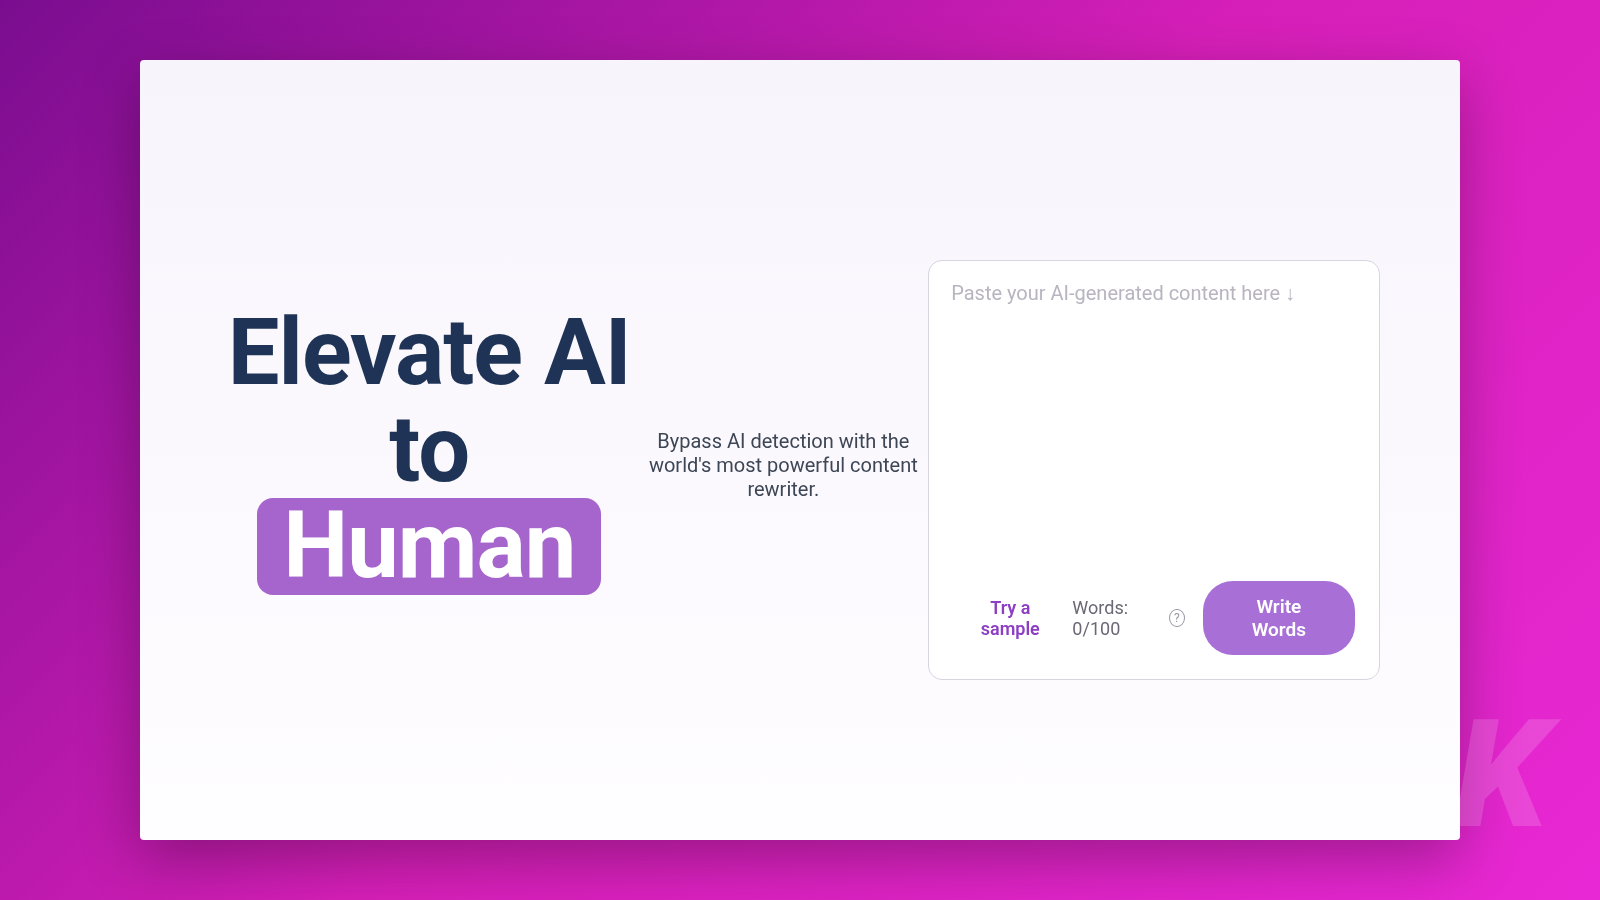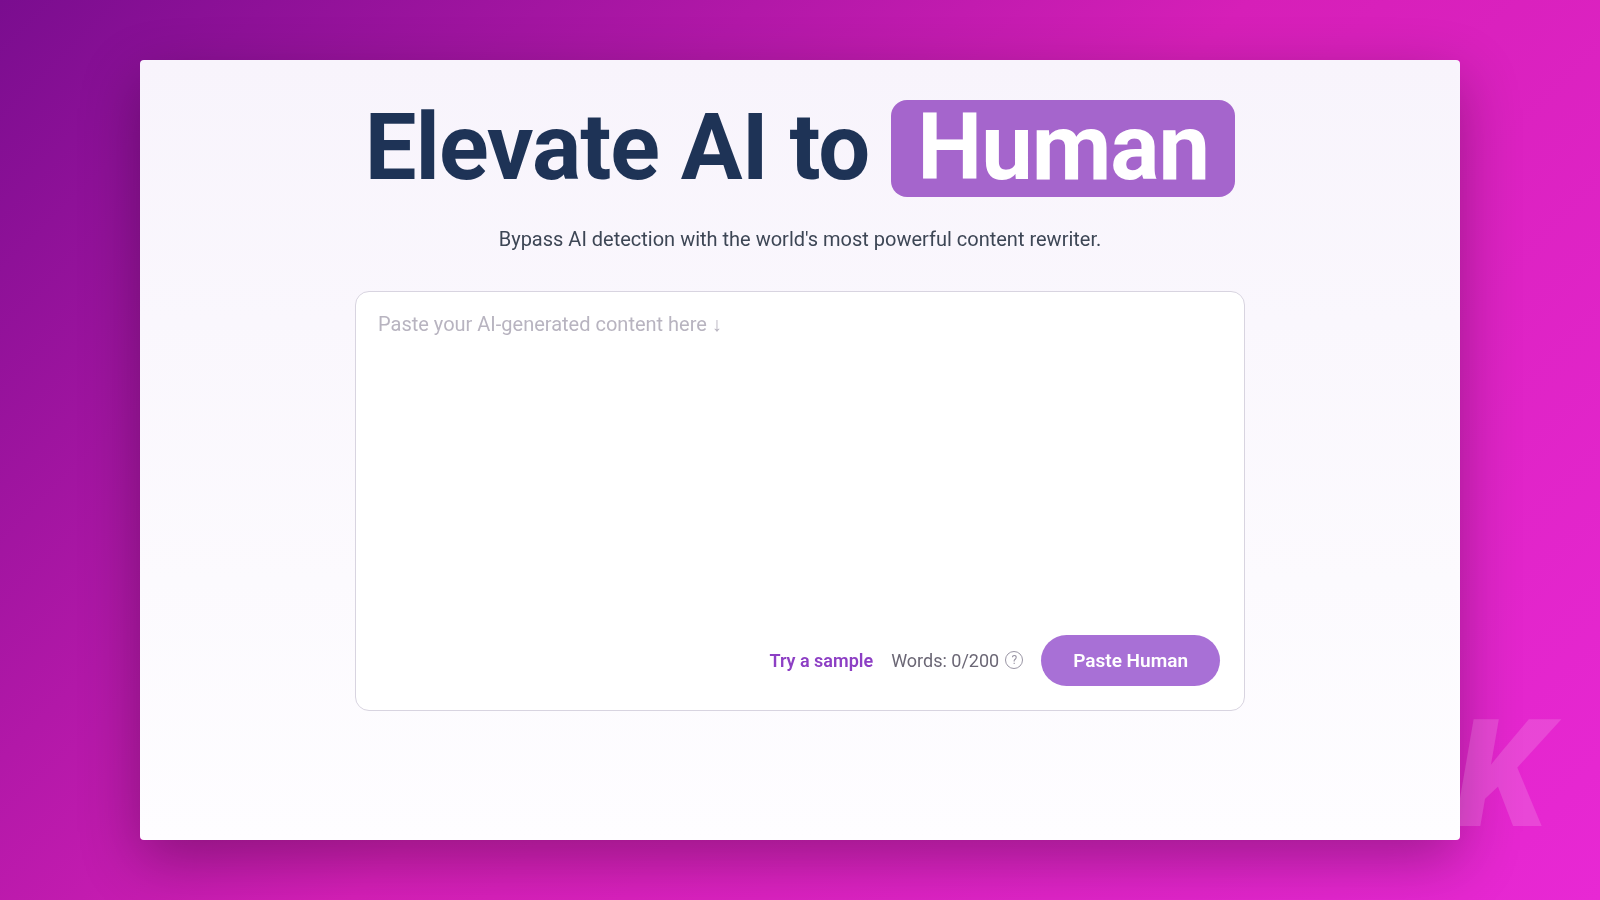--- a/index.html
+++ b/index.html
@@ -21,21 +21,21 @@
     }
     
     .card {
       width: 1320px;
       height: 780px;
       background: linear-gradient(180deg, #f8f4fc 0%, #fefdff 100%);
       border-radius: 4px;
       box-shadow: 0 20px 60px rgba(0,0,0,0.3);
       padding: 40px 80px;
       display: flex;
-      flex-direction: column;
+      flex-direction: row;
       align-items: center;
     }
     
     .headline {
       font-size: 92px;
       font-weight: 700;
       color: #1e3356;
       text-align: center;
       line-height: 1.05;
       letter-spacing: -1px;
@@ -182,25 +182,25 @@
 
   <p class="subtitle">Bypass AI detection with the world's most powerful content rewriter.</p>
 
   <div class="textarea-container">
     <textarea class="textarea-input" placeholder="Paste your AI-generated content here ↓" style=""></textarea>
     
     <div class="textarea-footer">
       <button class="try-sample">Try a sample</button>
 
       <span class="word-count">
-        <span>Words: 0/200</span>
+        <span>Words: 0/100</span>
         <span class="help-icon">?</span>
       </span>
 
-      <button class="write-button">Paste Human</button>
+      <button class="write-button">Write Words</button>
     </div>
   </div>
 </div>
 
 <div class="watermark-dots">
   <span></span>
     <span></span>
     <span></span>
     <span></span>
 </div>

